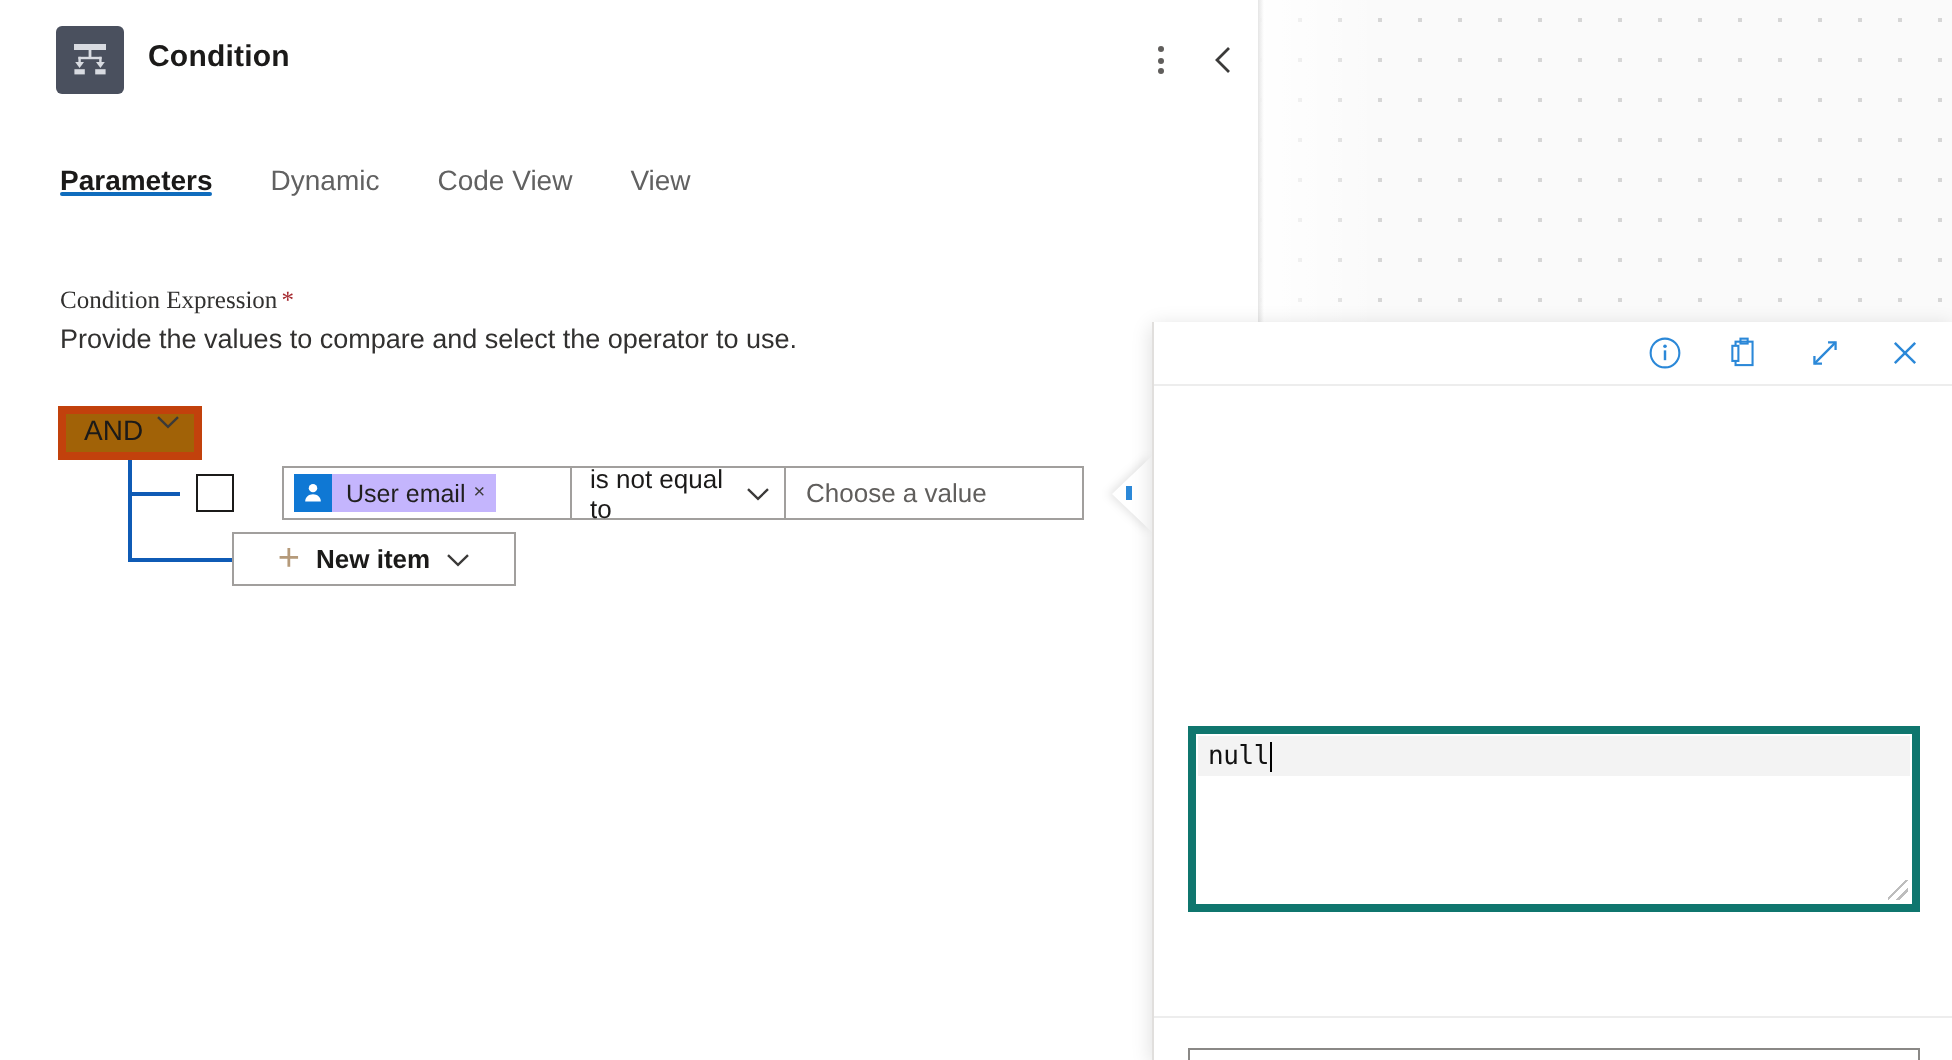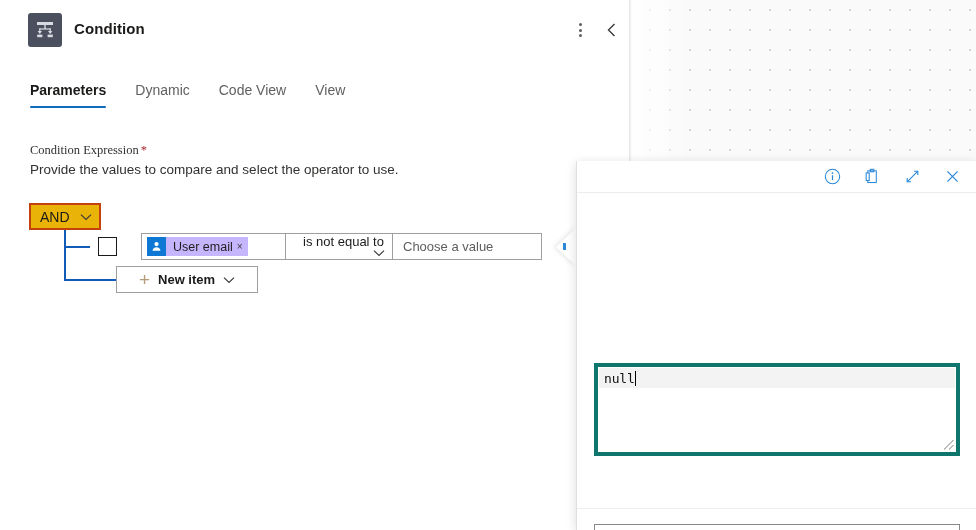--- a/index.html
+++ b/index.html
@@ -62,21 +62,21 @@
   .dots { display: flex; flex-direction: column; gap: 2.5px; align-items: center; }
   .dots i { width: 3px; height: 3px; background: #605e5c; border-radius: 50%; display:block; }
 
   
   .tabs {
     position: absolute; left: 30px; top: 82px; height: 32px;
     display: flex; align-items: flex-start; gap: 29px;
   }
   .tab {
     font-size: 14px; color: #616161; cursor: pointer;
-    padding-bottom: 10px; position: relative; white-space: nowrap;
+    padding-bottom: 0; position: relative; white-space: nowrap;
   }
   .tab.active { color: #1b1a19; font-weight: 700; }
   .tab.active::after {
     content: ""; position: absolute; left: 0; right: 0; bottom: 0;
     height: 2.5px; background: #0f6cbd; border-radius: 2px;
   }
 
   
   .field-label {
     position: absolute; left: 30px; top: 143px;
@@ -84,22 +84,22 @@
   }
   .req { color: #a4262c; margin-left: 2px; }
   .field-desc {
     position: absolute; left: 30px; top: 162px;
     font-size: 13.5px; color: #323130;
   }
 
   
   .and-box {
     position: absolute; left: 29px; top: 203px; width: 72px; height: 27px;
-    border: 2px solid #c2410c; background: #eab308;
-    display: flex; align-items: center; cursor: pointer;
+    border: 4px solid #c2410c; background: #a16207;
+    display: flex; align-items: flex-start; cursor: pointer;
   }
   .and-box .lbl { font-size: 14px; color: #1b1a19; margin-left: 9px; }
   .chev { margin-left: auto; margin-right: 7px; display:flex; }
 
   
   .tree-v {
     position: absolute; left: 64px; top: 230px; width: 1.5px; height: 50px;
     background: #0f5bb5;
   }
   .tree-h1 {
@@ -117,21 +117,21 @@
     border: 1.5px solid #1b1a19; background: #fff; cursor: pointer;
   }
 
   
   .cond-row { position: absolute; left: 141px; top: 233px; height: 27px; display: flex; }
   .cond-cell {
     height: 27px; border: 1px solid #a19f9d; background: #fff;
     display: flex; align-items: center;
   }
   .cell-token { width: 145px; padding-left: 5px; }
-  .cell-op { width: 108px; margin-left: -1px; cursor: pointer; flex-direction: column; }
+  .cell-op { width: 108px; margin-left: -1px; cursor: pointer; }
   .cell-val { width: 150px; margin-left: -1px; padding-left: 10px; }
   .cell-op .op-txt { font-size: 13px; color: #1b1a19; margin-left: 9px; }
   .cell-val .ph { font-size: 13px; color: #605e5c; }
 
   .token {
     display: inline-flex; align-items: center; height: 19px;
     background: #c4b5fd; padding-right: 5px; max-width: 100%;
   }
   .token-ico {
     width: 19px; height: 19px; background: #0f78d4;

